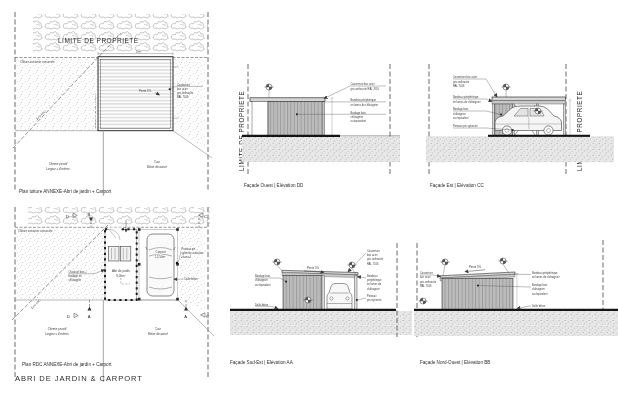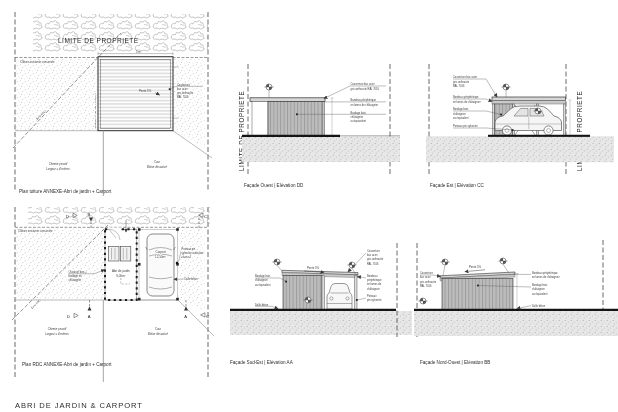--- a/index.html
+++ b/index.html
@@ -6,21 +6,21 @@
   .sheet{position:relative;width:618px;height:412px;background:#ffffff;overflow:hidden;
          font-family:"Liberation Sans",sans-serif;}
   svg.panel{position:absolute;overflow:visible;}
   svg text{font-family:"Liberation Sans",sans-serif;fill:#3c3c3c;}
   .t24{font-size:2.4px}.t26{font-size:2.6px}.t28{font-size:2.8px}.t3{font-size:3px}
   .t4{font-size:4.2px;fill:#222}.t46{font-size:4.6px;fill:#2e2e2e}
   .t6{font-size:6.3px;letter-spacing:.6px;fill:#1f1f1f}
   .t65{font-size:6.5px;letter-spacing:.5px;fill:#1f1f1f}
   .ital{font-style:italic}.mid{text-anchor:middle}
   .halo{paint-order:stroke;stroke:#fff;stroke-width:.8px}
-  .sheet-title{position:absolute;left:15px;top:401px;font-size:7.6px;letter-spacing:.9px;
+  .sheet-title{position:absolute;left:15px;top:374px;font-size:7.6px;letter-spacing:.9px;
                color:#2d2d2d;font-family:"Liberation Sans",sans-serif;}
 </style>
 </head>
 <body>
 
 <div class="sheet">
 
 <svg width="0" height="0" style="position:absolute" aria-hidden="true">
 <defs>
   <pattern id="bush" width="18" height="11" patternUnits="userSpaceOnUse">

